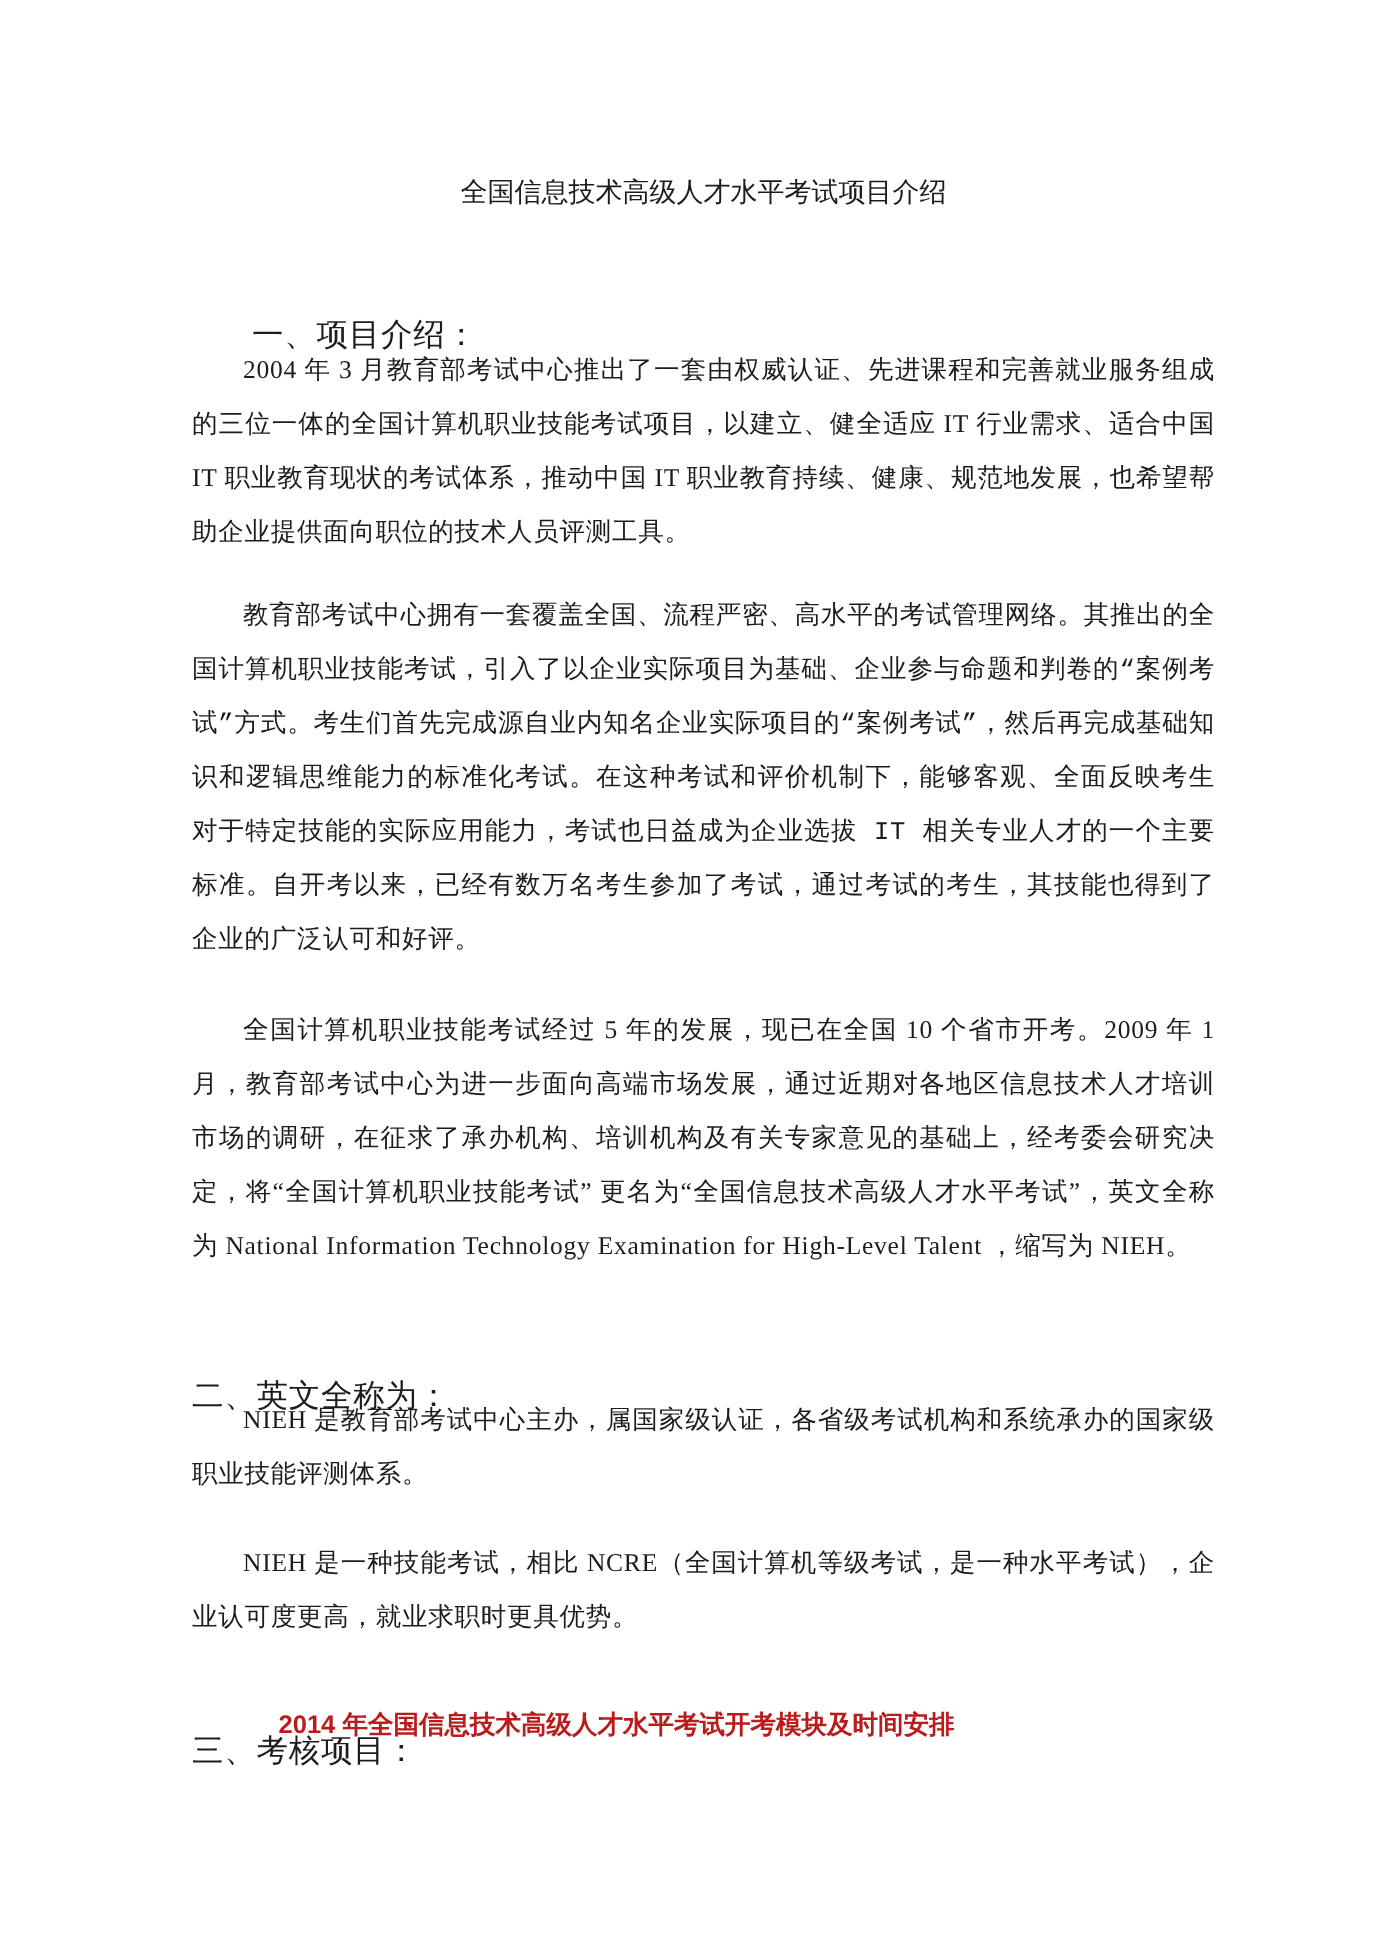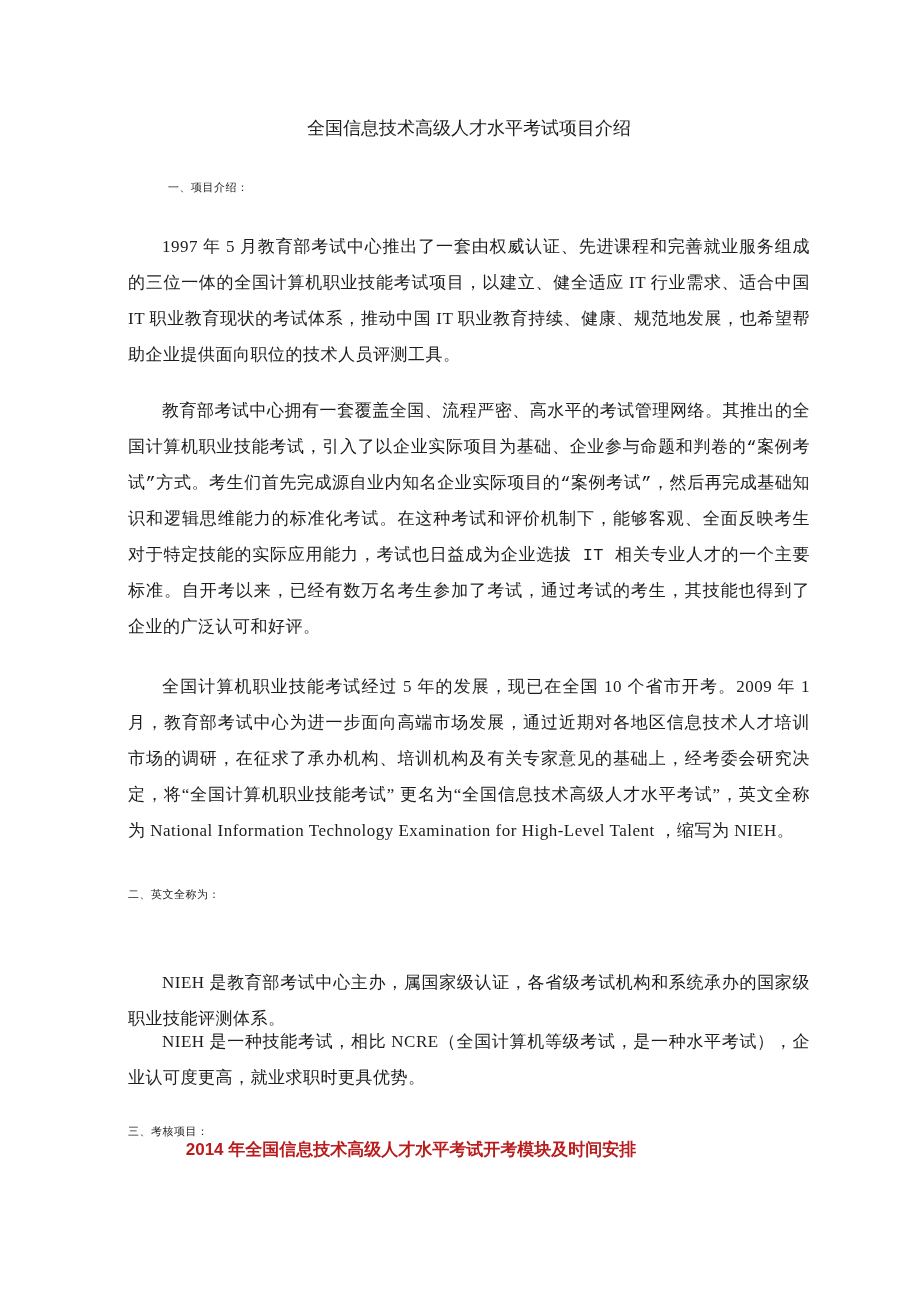--- a/index.html
+++ b/index.html
@@ -22,41 +22,42 @@
     width: 682px;
   }
   .doc-title {
     top: 108px;
     text-align: center;
     font-size: 18px;
     line-height: 40px;
     font-weight: 400;
   }
   .sec-heading {
-    font-size: 11px;
+    font-size: 21px;
     line-height: 36px;
     letter-spacing: 0.5px;
+    margin-top: 36px;
   }
   .sec-heading.indented {
     padding-left: 40px;
   }
   .h1 { top: 169px; }
   .h2 { top: 876px; }
   .h3 { top: 1113px; }
   .para {
     font-size: 17px;
     line-height: 36px;
     letter-spacing: 0.5px;
     text-align: justify;
     text-indent: 2em;
   }
   .p1 { top: 229px; }
   .p2 { top: 394px; font-family: Liberation Mono, monospace; }
   .p3 { top: 669px; }
-  .p4 { top: 929px; margin-top: 36px; }
+  .p4 { top: 929px; }
   .p5 { top: 1024px; }
   .table-caption {
     top: 1137px;
     text-align: center;
     padding-right: 116px;
     width: 566px;
     font-family: "Liberation Sans", "DejaVu Sans", sans-serif;
     font-weight: 700;
     font-size: 17px;
     line-height: 26px;
@@ -65,21 +66,21 @@
 </style>
 </head>
 <body>
 
 <div class="page">
 
   <div class="block doc-title">全国信息技术高级人才水平考试项目介绍</div>
 
   <div class="block sec-heading indented h1">一、项目介绍：</div>
 
-  <div class="block para p1">1997 年 5 月教育部考试中心推出了一套由权威认证、先进课程和完善就业服务组成的三位一体的全国计算机职业技能考试项目，以建立、健全适应 IT 行业需求、适合中国 IT 职业教育现状的考试体系，推动中国 IT 职业教育持续、健康、规范地发展，也希望帮助企业提供面向职位的技术人员评测工具。</div>
+  <div class="block para p1">2004 年 3 月教育部考试中心推出了一套由权威认证、先进课程和完善就业服务组成的三位一体的全国计算机职业技能考试项目，以建立、健全适应 IT 行业需求、适合中国 IT 职业教育现状的考试体系，推动中国 IT 职业教育持续、健康、规范地发展，也希望帮助企业提供面向职位的技术人员评测工具。</div>
 
   <div class="block para p2">教育部考试中心拥有一套覆盖全国、流程严密、高水平的考试管理网络。其推出的全国计算机职业技能考试，引入了以企业实际项目为基础、企业参与命题和判卷的“案例考试”方式。考生们首先完成源自业内知名企业实际项目的“案例考试”，然后再完成基础知识和逻辑思维能力的标准化考试。在这种考试和评价机制下，能够客观、全面反映考生对于特定技能的实际应用能力，考试也日益成为企业选拔 IT 相关专业人才的一个主要标准。自开考以来，已经有数万名考生参加了考试，通过考试的考生，其技能也得到了企业的广泛认可和好评。</div>
 
   <div class="block para p3">全国计算机职业技能考试经过 5 年的发展，现已在全国 10 个省市开考。2009 年 1 月，教育部考试中心为进一步面向高端市场发展，通过近期对各地区信息技术人才培训市场的调研，在征求了承办机构、培训机构及有关专家意见的基础上，经考委会研究决定，将“全国计算机职业技能考试” 更名为“全国信息技术高级人才水平考试”，英文全称为 National Information Technology Examination for High-Level Talent ，缩写为 NIEH。</div>
 
   <div class="block sec-heading h2">二、英文全称为：</div>
 
   <div class="block para p4">NIEH 是教育部考试中心主办，属国家级认证，各省级考试机构和系统承办的国家级职业技能评测体系。</div>
 
   <div class="block para p5">NIEH 是一种技能考试，相比 NCRE（全国计算机等级考试，是一种水平考试），企业认可度更高，就业求职时更具优势。</div>

